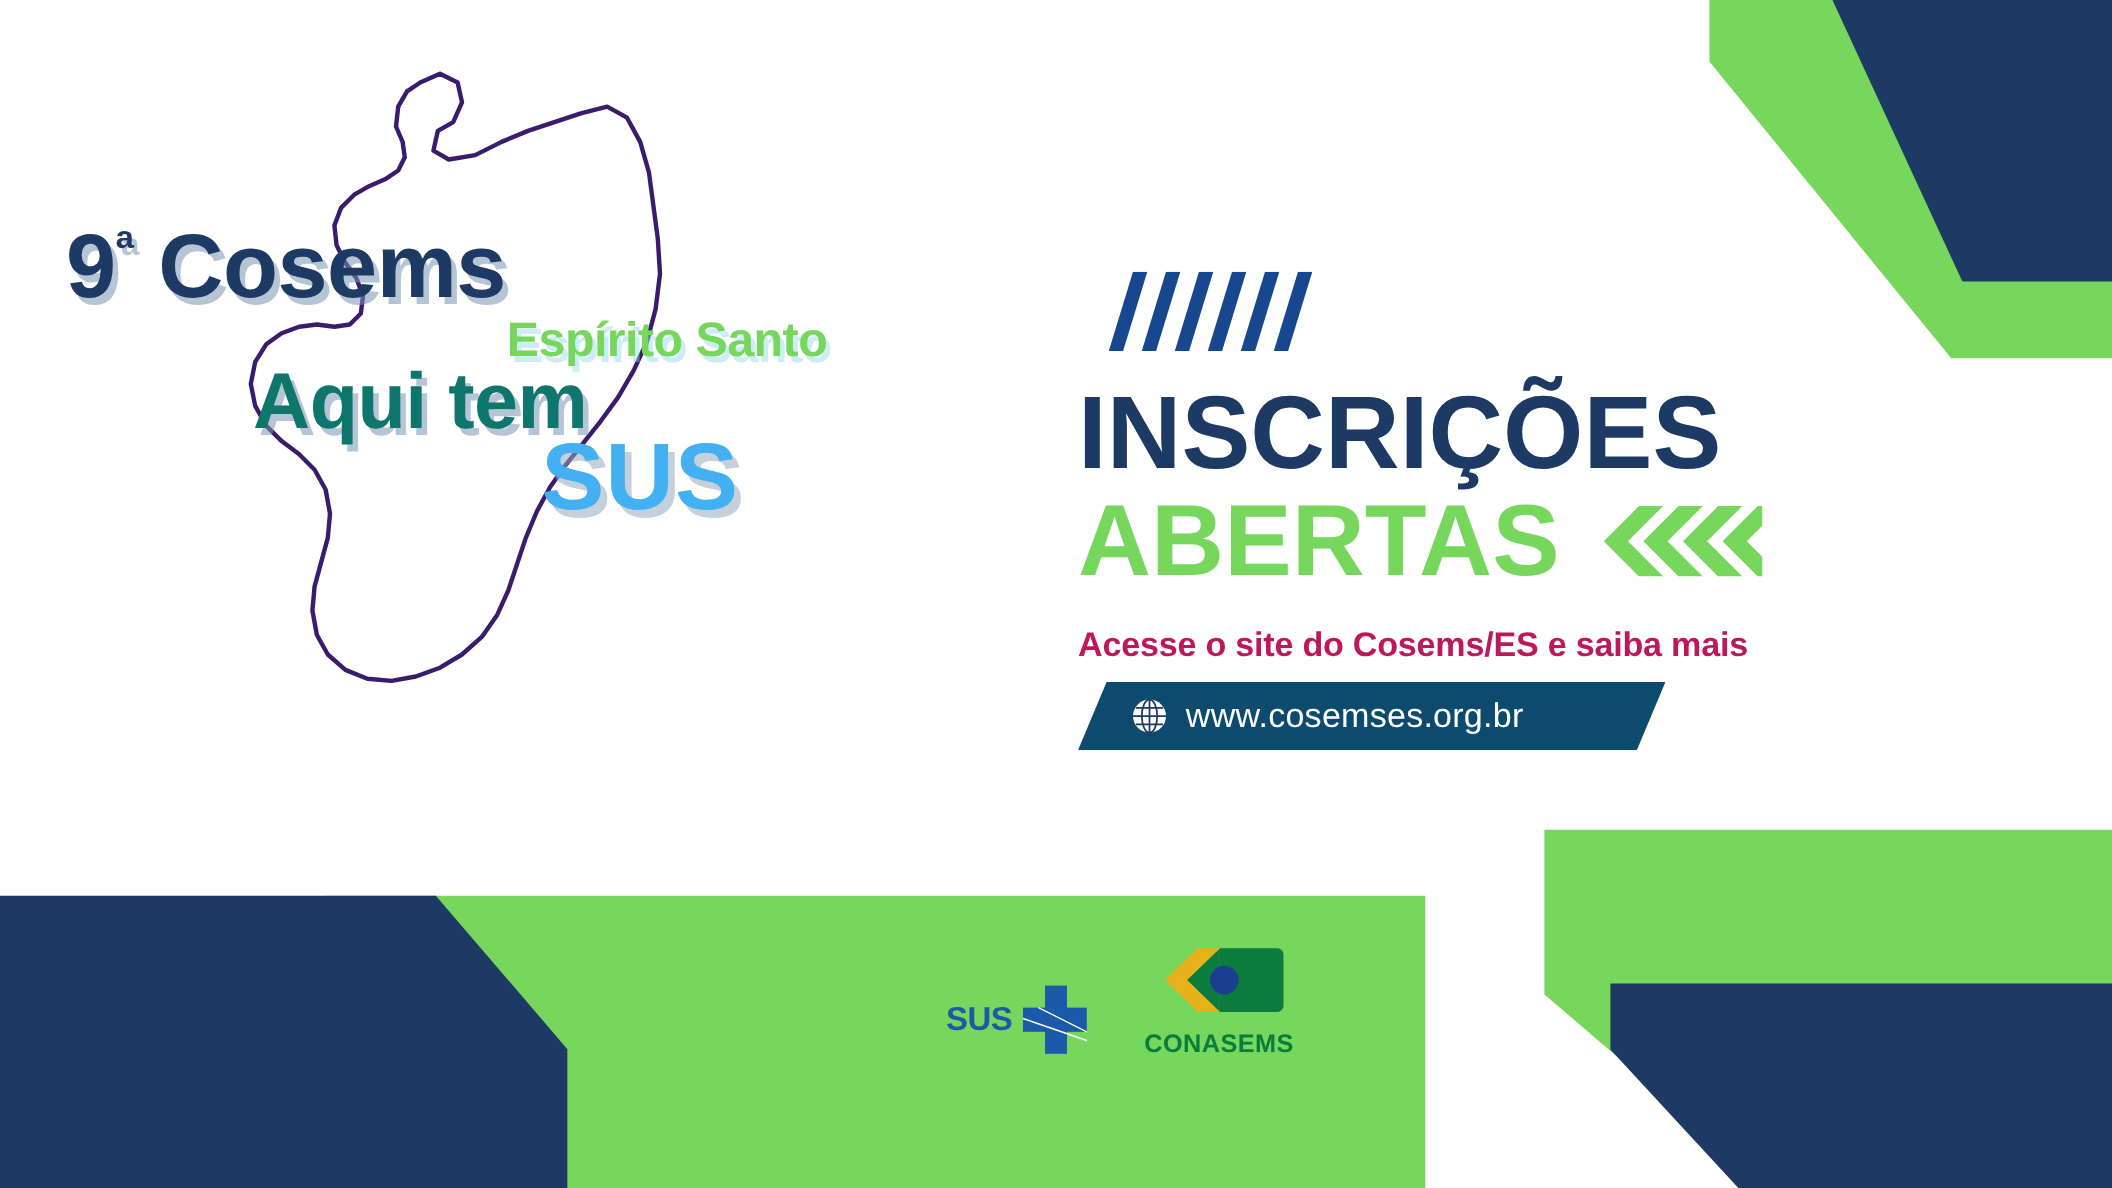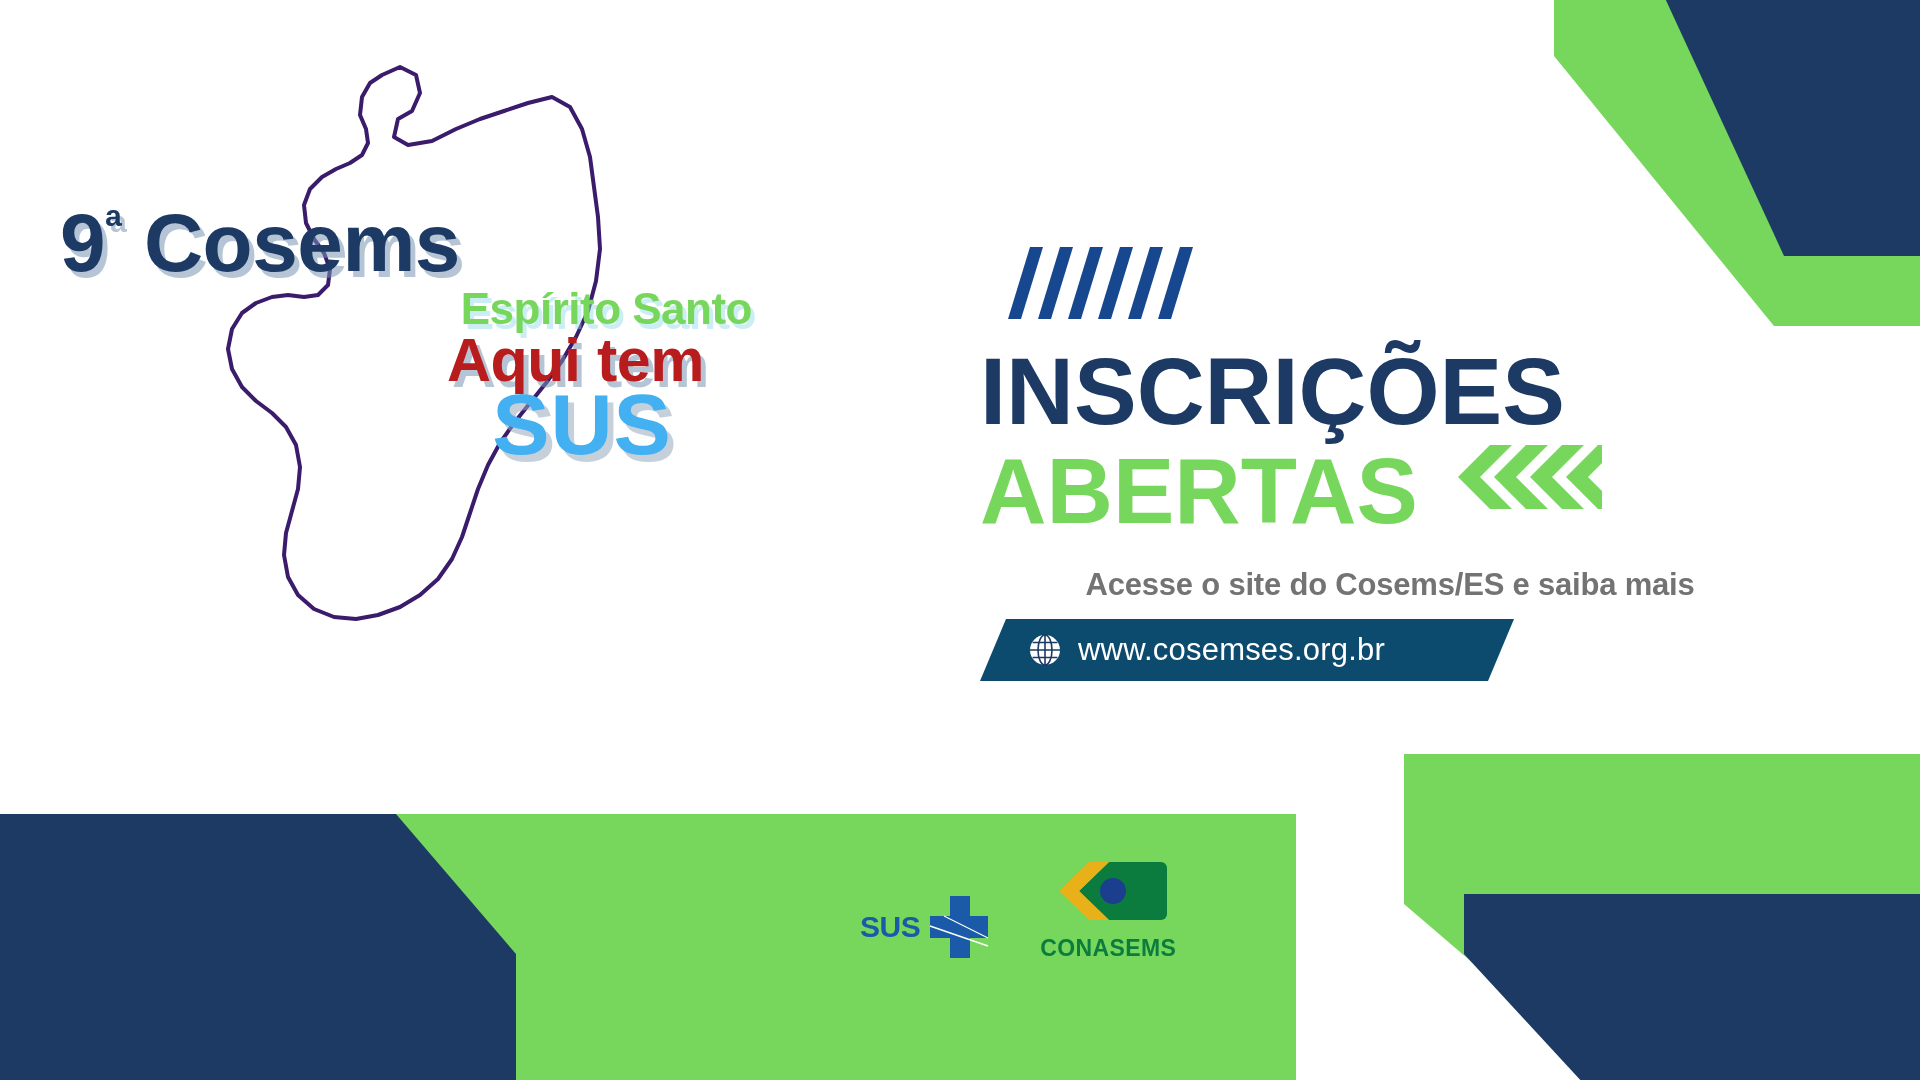--- a/index.html
+++ b/index.html
@@ -35,49 +35,49 @@
     font-size:82px; color:#1C3A63;
     text-shadow:5px 6px 0 rgba(120,150,180,0.55);
   }
   .hl-1 sup { font-size:0.56em; vertical-align:super; }
   .hl-2 {
     font-size:44px; color:#76D75C; text-align:right;
     margin-top:8px; padding-right:8px;
     text-shadow:4px 5px 0 rgba(140,215,230,0.45);
   }
   .hl-3 {
-    font-size:61px; color:#b91c1c; text-align:right;
+    font-size:72px; color:#0f766e; text-align:center;
     margin-top:2px; padding-right:56px;
     text-shadow:5px 6px 0 rgba(120,150,180,0.55);
   }
   .hl-4 {
     font-size:86px; color:#43B0F1; text-align:right;
     margin-top:-4px; padding-right:88px; letter-spacing:1px;
     text-shadow:6px 7px 0 rgba(150,170,190,0.55);
   }
 
   
   .right-col { position:absolute; left:980px; top:247px; width:820px; z-index:6; }
 
   .stripes { width:190px; height:72px; margin-left:28px; margin-bottom:22px; }
 
   .insc {
     font-size:94px; font-weight:800; color:#1C3A63;
     letter-spacing:0px; line-height:1.0; white-space:nowrap;
   }
-  .abertas-row { display:flex; gap:36px; margin-top:6px; }
+  .abertas-row { display:flex; align-items:center; gap:36px; margin-top:6px; }
   .abertas {
     font-size:92px; font-weight:800; color:#76D75C;
     letter-spacing:0px; line-height:1.0; white-space:nowrap;
   }
   .chevrons { flex:0 0 auto; }
 
   .tagline {
     margin-top:30px; font-size:31px; font-weight:700;
-    color:#737373; white-space:nowrap; letter-spacing:-0.2px;text-align:center;
+    color:#be185d; white-space:nowrap; letter-spacing:-0.2px;
   }
 
   .urlbar {
     margin-top:16px; height:62px; width:534px;
     background:#0c4a6e;
     clip-path:polygon(26px 0, 100% 0, calc(100% - 26px) 100%, 0 100%);
     display:flex; align-items:center; gap:16px;
     padding-left:48px;
   }
   .url-text { color:#ffffff; font-size:31px; font-weight:400; letter-spacing:0.2px; white-space:nowrap; }

